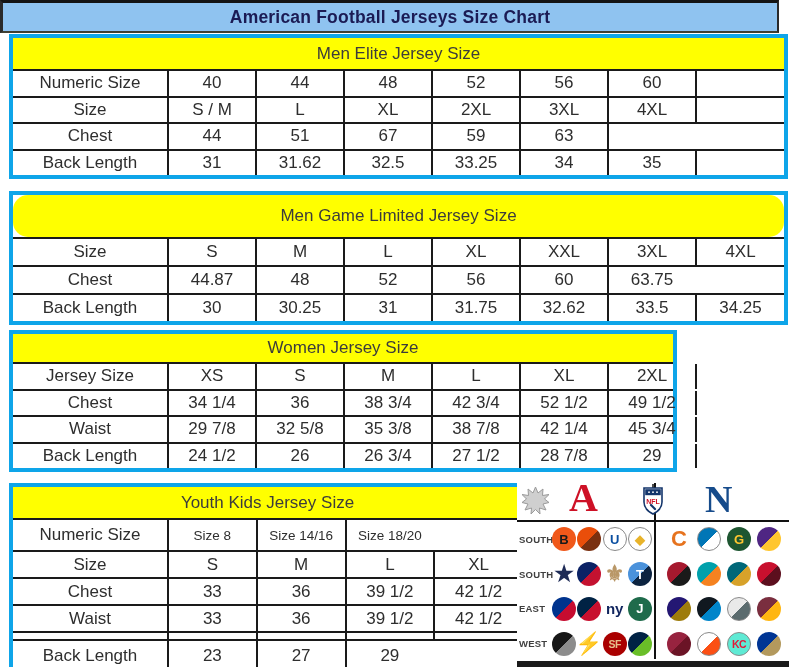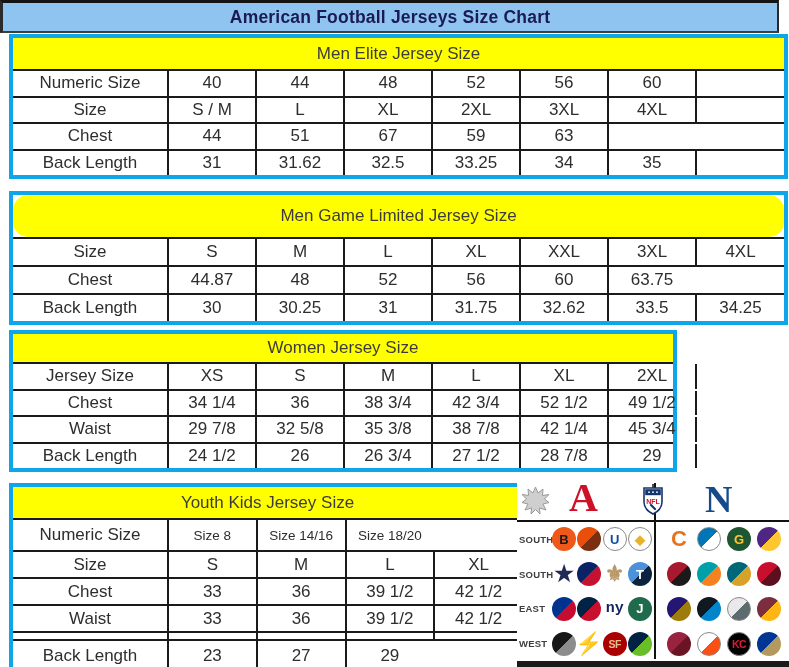--- a/index.html
+++ b/index.html
@@ -54,21 +54,21 @@
   .div-label{width:33px;padding-left:2px;font-size:9.5px;font-weight:bold;color:#3f3f3f;
              letter-spacing:0.2px;flex:none;}
   .side{display:flex;align-items:center;justify-content:space-between;}
   .side.afc{width:100px;padding-right:5px;flex:none;}
   .side.nfc{flex:1;padding-left:10px;padding-right:8px;}
   .logo{width:24px;height:24px;border-radius:50%;display:flex;align-items:center;
         justify-content:center;font-size:13px;font-weight:bold;flex:none;box-sizing:border-box;}
   .logo.ring{border:1.5px solid #8a8a8a;}
   .logo.plain{border-radius:0;background:transparent !important;font-size:22px;line-height:24px;}
   .logo.txt-sm{font-size:10.5px;letter-spacing:-0.5px;}
-  .logo.serif{font-family:Liberation Mono, monospace;font-size:15px;}
+  .logo.serif{font-family:Liberation Sans, sans-serif;font-size:15px;}
   #panel-bottom-bar{position:absolute;left:0;bottom:0;width:272px;height:6px;background:#1a1a1a;}
 </style>
 </head>
 <body>
 
 <div id="stage">
 
   <div class="title-bar">
     <span class="t">American Football Jerseys Size Chart</span>
   </div>
@@ -314,21 +314,21 @@
           <span class="div-label">WEST</span>
           <span class="side afc">
             <span class="logo" style="background: linear-gradient(135deg, rgb(23, 23, 23) 52%, rgb(140, 140, 140) 52%);"></span>
             <span class="logo plain" style="color: rgb(255, 194, 14);">⚡</span>
             <span class="logo txt-sm" style="background: rgb(170, 0, 0); color: rgb(230, 190, 138);">SF</span>
             <span class="logo" style="background: linear-gradient(135deg, rgb(0, 34, 68) 52%, rgb(105, 190, 40) 52%);"></span>
           </span>
           <span class="side nfc">
             <span class="logo" style="background: linear-gradient(135deg, rgb(151, 35, 63) 52%, rgb(107, 20, 38) 52%);"></span>
             <span class="logo ring" style="background: linear-gradient(135deg, rgb(255, 255, 255) 52%, rgb(251, 79, 20) 52%);"></span>
-            <span class="logo ring txt-sm" style="background: #000000; color: rgb(227, 24, 55); text-align: center;">KC</span>
+            <span class="logo ring txt-sm" style="background: #5eead4; color: rgb(227, 24, 55); text-align: center;">KC</span>
             <span class="logo" style="background: linear-gradient(135deg, rgb(0, 53, 148) 52%, rgb(179, 153, 93) 52%);"></span>
           </span>
         </div>
       </div>
     <div id="panel-bottom-bar"></div>
   </div>
 
 </div>
 
 </body></html>

